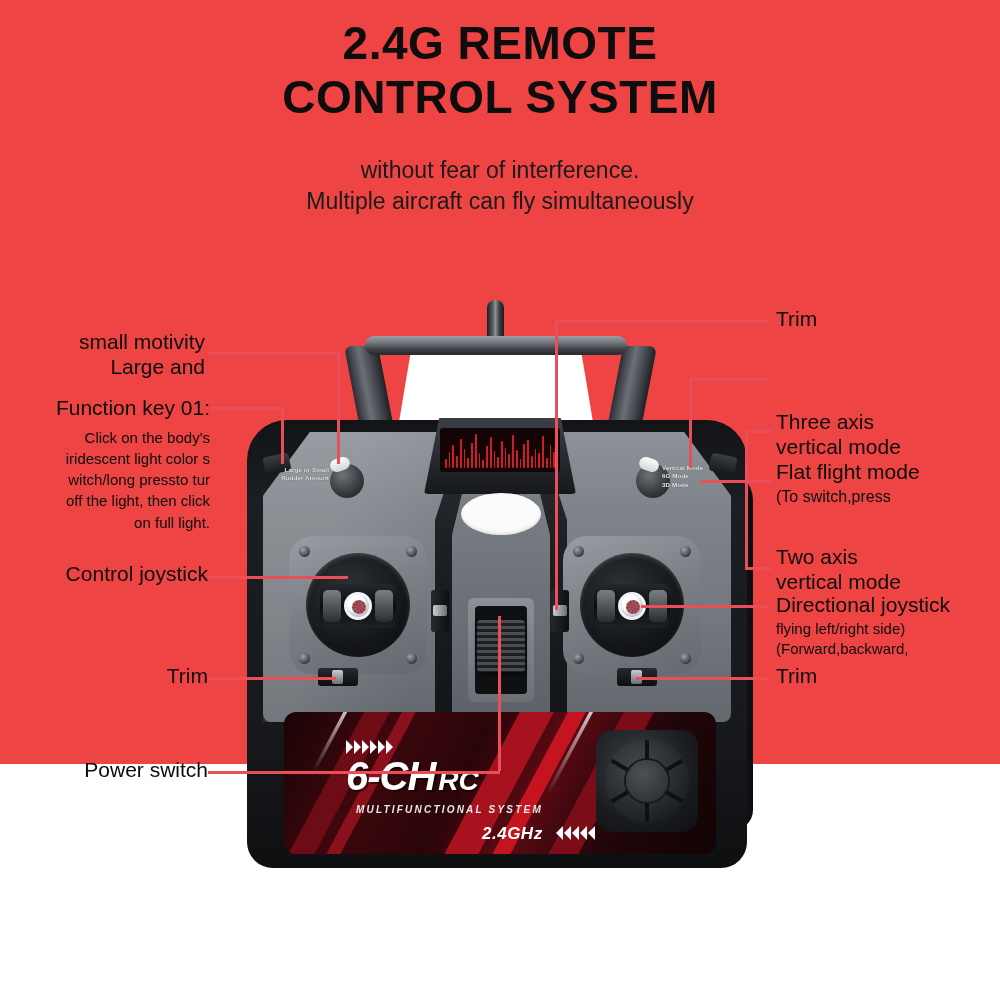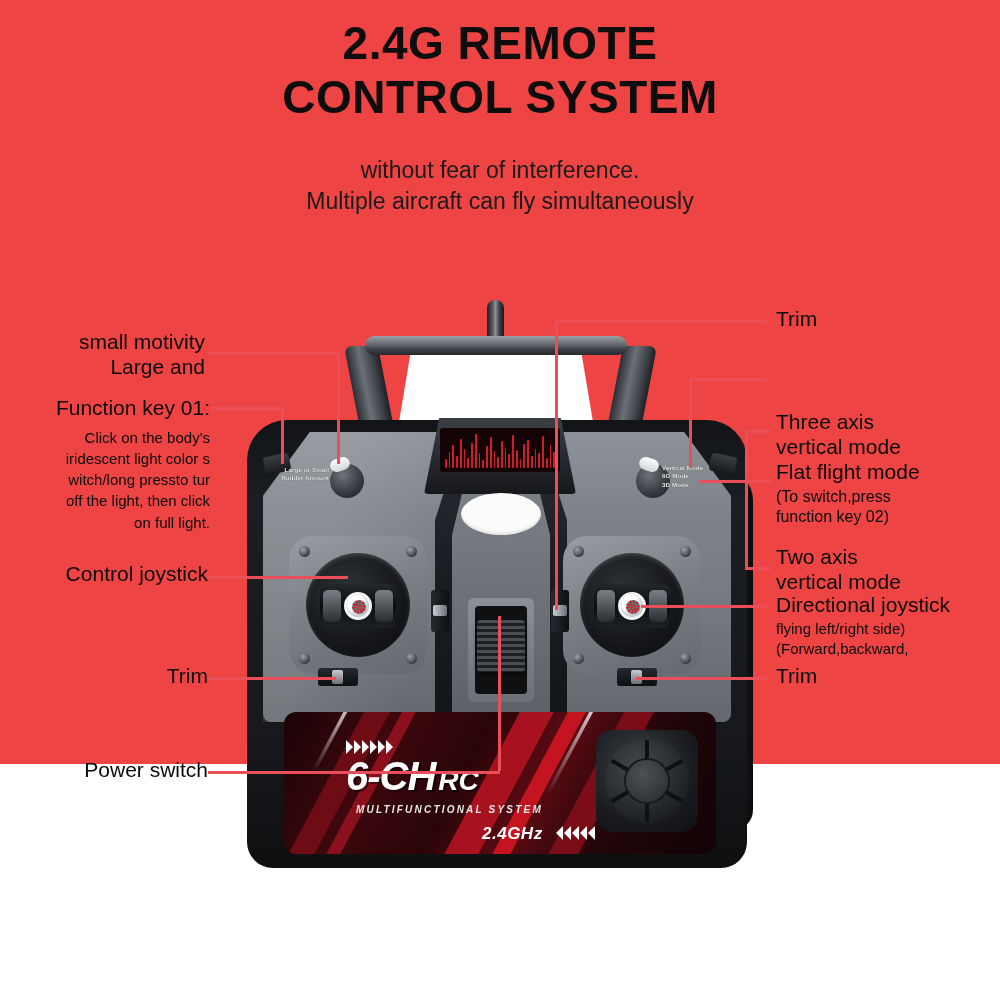--- a/index.html
+++ b/index.html
@@ -528,21 +528,20 @@
 
   <div class="callout l-align" style="left:776px;top:410px;width:215px">
     <div class="hd">Three axis</div>
     <div class="hd">vertical mode</div>
   </div>
 
   <div class="callout l-align" style="left:776px;top:460px;width:215px">
     <div class="hd">Flat flight mode</div>
     <div class="sub" style="font-size:16px;line-height:1.3;margin-top:2px">
       <div>(To switch,press</div>
-      <div>function key 02)</div>
     </div>
   </div>
 
   <div class="callout l-align" style="left:776px;top:545px;width:215px">
     <div class="hd">Two axis</div>
     <div class="hd">vertical mode</div>
   </div>
 
   <div class="callout l-align" style="left:776px;top:593px;width:224px">
     <div class="hd">Directional joystick</div>

